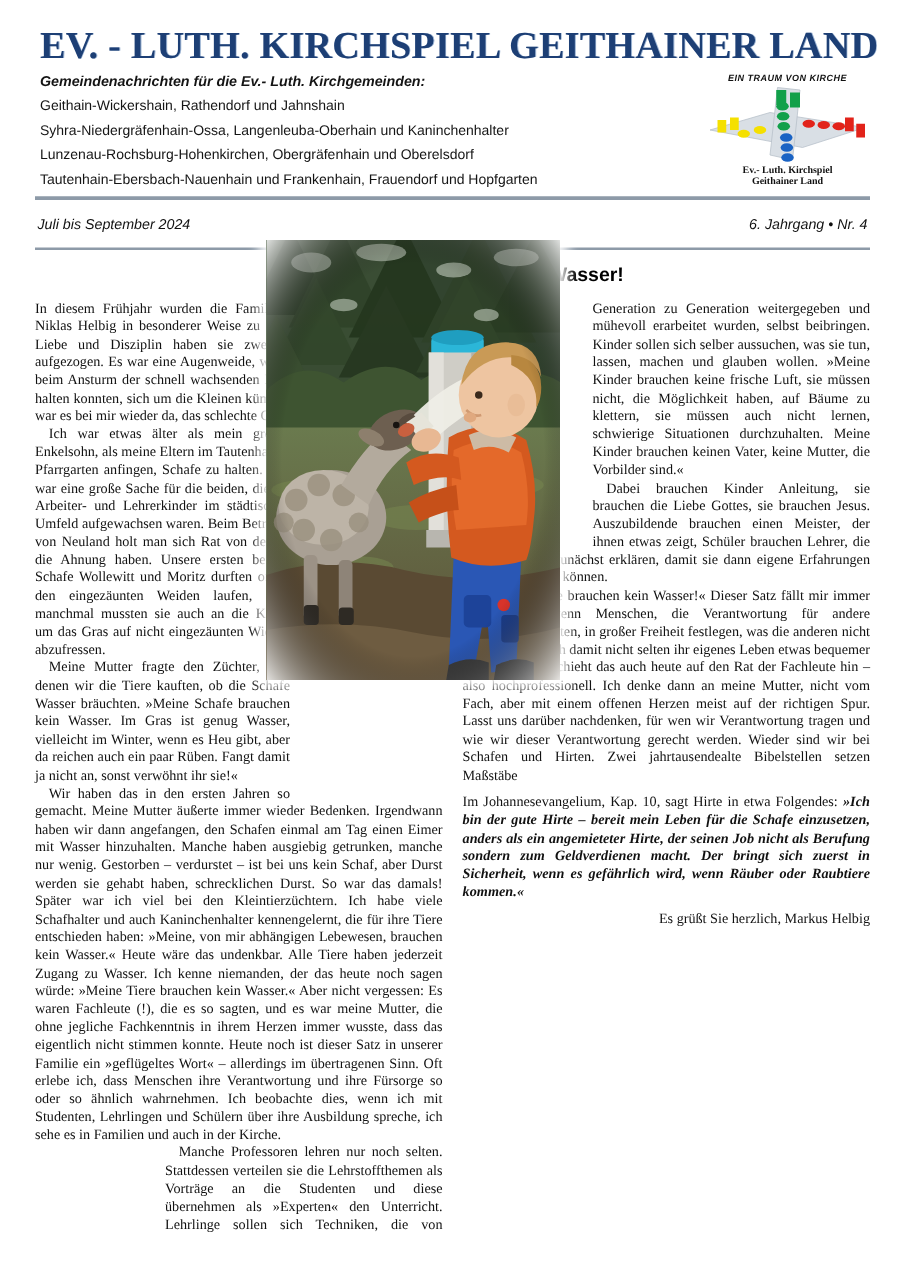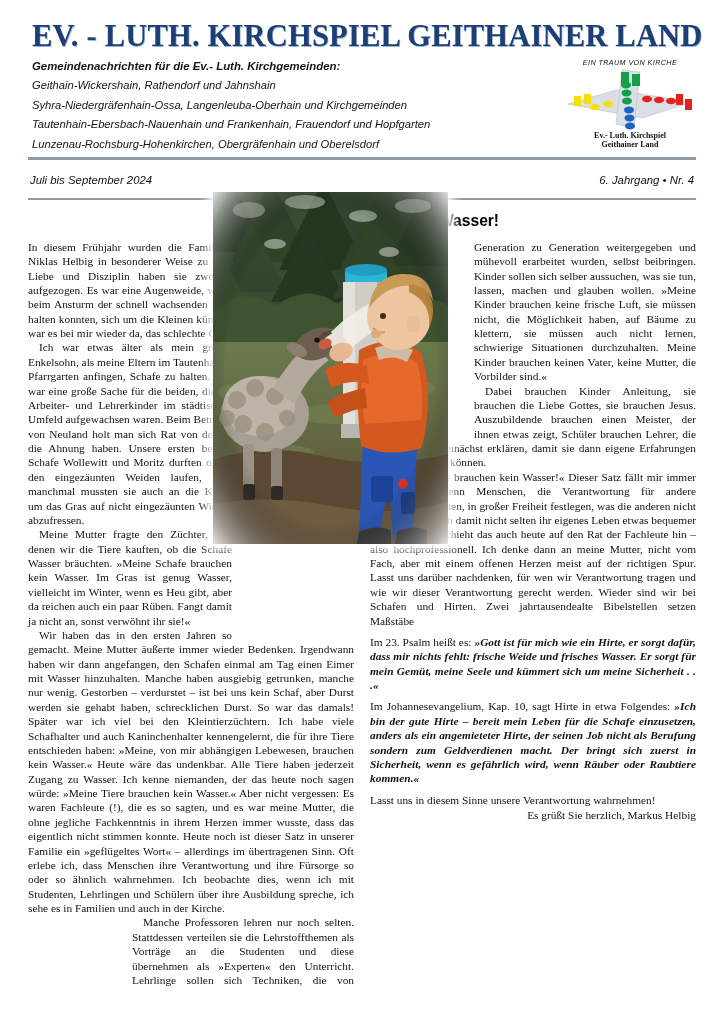--- a/index.html
+++ b/index.html
@@ -29,34 +29,33 @@
     text-shadow:0.7px 0.7px 0 #9fb6d4;
   }
   .mast-sub{
     font-family:"Liberation Sans","DejaVu Sans",sans-serif;
     font-style:italic;font-weight:bold;
     font-size:11.4px;color:#141414;
     margin:0 0 7px 4px;
   }
   .mast-line{
     font-family:"Liberation Sans","DejaVu Sans",sans-serif;
-    font-style:italic;
     font-size:11.2px;color:#141414;
     margin:0 0 7.5px 4px;
   }
 
   
   .logo{
     position:absolute;right:0px;top:38px;
     width:132px;height:104px;
     text-align:center;
   }
   .logo-top{
     font-family:"Liberation Sans","DejaVu Sans",sans-serif;
-    font-size:7.2px;font-weight:normal;font-style:italic;
+    font-size:7.2px;font-weight:bold;font-style:italic;
     letter-spacing:.4px;color:#111;
     margin-bottom:1px;
   }
   .logo-art{position:relative;width:132px;height:62px;margin:0 auto;}
   .logo-bottom{
     font-family:Liberation Serif, serif;
     font-size:8px;font-weight:bold;color:#111;
     line-height:1.18;margin-top:1px;
   }
 
@@ -120,23 +119,23 @@
 
 <div class="page">
 
   <div class="masthead">
 
     <div class="mast-title">EV. - LUTH. KIRCHSPIEL GEITHAINER LAND</div>
 
     <div class="mast-sub">Gemeindenachrichten für die Ev.- Luth. Kirchgemeinden:</div>
 
     <div class="mast-line">Geithain-Wickershain, Rathendorf und Jahnshain</div>
-    <div class="mast-line">Syhra-Niedergräfenhain-Ossa, Langenleuba-Oberhain und Kirchgemeinden</div>
+    <div class="mast-line">Syhra-Niedergräfenhain-Ossa, Langenleuba-Oberhain und Kaninchenhalter</div>
+    <div class="mast-line">Lunzenau-Rochsburg-Hohenkirchen, Obergräfenhain und Oberelsdorf</div>
     <div class="mast-line">Tautenhain-Ebersbach-Nauenhain und Frankenhain, Frauendorf und Hopfgarten</div>
-    <div class="mast-line">Lunzenau-Rochsburg-Hohenkirchen, Obergräfenhain und Oberelsdorf</div>
 
     <div class="logo">
       <div class="logo-top">EIN TRAUM VON KIRCHE</div>
       <div class="logo-art">
         <svg width="132" height="62" viewBox="0 0 132 62">
 
           <polygon points="4,36 52,22 128,34 78,50" fill="#d9dfe5" stroke="#b6bfc8" stroke-width="0.6"></polygon>
           <polygon points="58,2 76,4 70,60 52,56" fill="#d9dfe5" stroke="#b6bfc8" stroke-width="0.6"></polygon>
 
           <ellipse cx="62" cy="17" rx="5" ry="3.4" fill="#12a04a"></ellipse>
@@ -192,31 +191,27 @@
 
     <p>
       <span class="sp-r"></span>
       <span>Manche Professoren lehren nur noch selten. Stattdessen verteilen sie die Lehrstoffthemen als Vorträge an die Studenten und diese übernehmen als »Experten« den Unterricht. Lehrlinge sollen sich Techniken, die von Generation zu Generation weitergegeben und mühevoll erarbeitet wurden, selbst beibringen. Kinder sollen sich selber aussuchen, was sie tun, lassen, machen und glauben wollen. »Meine Kinder brauchen keine frische Luft, sie müssen nicht, die Möglichkeit haben, auf Bäume zu klettern, sie müssen auch nicht lernen, schwierige Situationen durchzuhalten. Meine Kinder brauchen keinen Vater, keine Mutter, die Vorbilder sind.«</span>
     </p>
 
     <p>Dabei brauchen Kinder Anleitung, sie brauchen die Liebe Gottes, sie brauchen Jesus. Auszubildende brauchen einen Meister, der ihnen etwas zeigt, Schüler brauchen Lehrer, die ihnen die Welt zunächst erklären, damit sie dann eigene Erfahrungen obendrauf setzen können.</p>
 
     <p>»Meine Schafe brauchen kein Wasser!« Dieser Satz fällt mir immer wieder ein, wenn Menschen, die Verantwortung für andere wahrnehmen sollten, in großer Freiheit festlegen, was die anderen nicht brauchen und sich damit nicht selten ihr eigenes Leben etwas bequemer machen. Oft geschieht das auch heute auf den Rat der Fachleute hin – also hochprofessionell. Ich denke dann an meine Mutter, nicht vom Fach, aber mit einem offenen Herzen meist auf der richtigen Spur. Lasst uns darüber nachdenken, für wen wir Verantwortung tragen und wie wir dieser Verantwortung gerecht werden. Wieder sind wir bei Schafen und Hirten. Zwei jahrtausendealte Bibelstellen setzen Maßstäbe</p>
 
-    <p class="noind gap">
-      <span>Im 23. Psalm heißt es: </span><span class="verse">»Gott ist für mich wie ein Hirte, er sorgt dafür, dass mir nichts fehlt: frische Weide und frisches Wasser. Er sorgt für mein Gemüt, meine Seele und kümmert sich um meine Sicherheit . . .«</span>
-    </p>
 
     <p class="noind gap">
       <span>Im Johannesevangelium, Kap. 10, sagt Hirte in etwa Folgendes:</span>
       <span class="verse">»Ich bin der gute Hirte – bereit mein Leben für die Schafe einzusetzen, anders als ein angemieteter Hirte, der seinen Job nicht als Berufung sondern zum Geldverdienen macht. Der bringt sich zuerst in Sicherheit, wenn es gefährlich wird, wenn Räuber oder Raubtiere kommen.«</span>
     </p>
 
     <p class="noind gap">
-      <span>Lasst uns in diesem Sinne unsere Verantwortung wahrnehmen!</span>
       <span class="signoff">Es grüßt Sie herzlich, Markus Helbig</span>
     </p>
   </div>
 
   <div class="photo">
     <svg width="235" height="352" viewBox="0 0 235 352">
       <defs>
         <linearGradient id="gsky" x1="0" y1="0" x2="0" y2="1">
           <stop offset="0" stop-color="#9fb4a0"></stop>
             <stop offset="1" stop-color="#5e7150"></stop>

